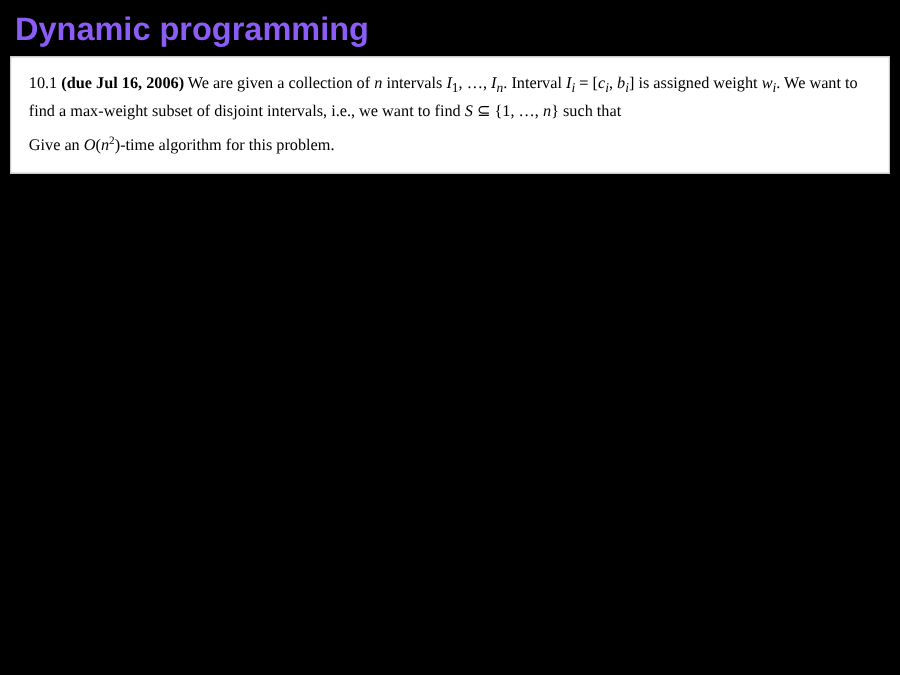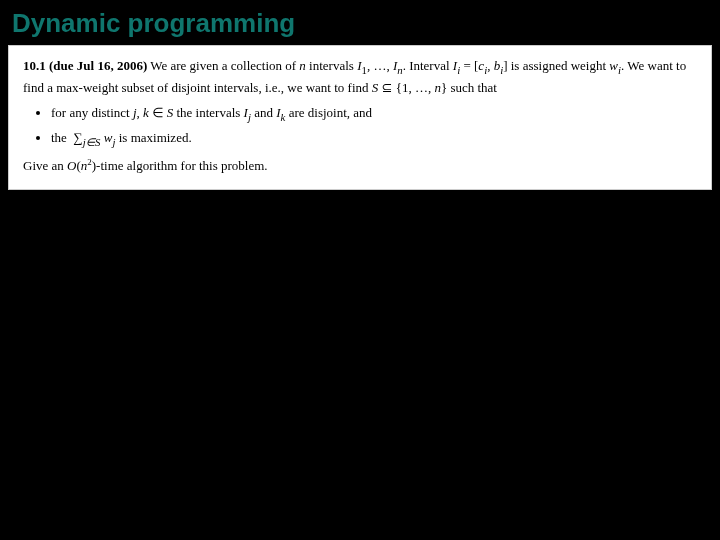--- a/index.html
+++ b/index.html
@@ -11,41 +11,41 @@
       font-family: 'Times New Roman', Times, serif;
       overflow: hidden;
     }
 
     #title-bar {
       background: #000;
       padding: 8px 12px 6px 12px;
     }
 
     #title-bar h1 {
-      color: #0f766e;
+      color: #8b5cf6;
       font-size: 26px;
       font-weight: bold;
       font-family: Arial, sans-serif;
     }
 
     #content-box {
       background: #fff;
       margin: 0 8px;
       padding: 10px 14px 12px 14px;
       border: 1px solid #ccc;
     }
 
     .problem-text {
       font-size: 13px;
       line-height: 1.55;
       color: #000;
     }
 
     .problem-number {
-      font-weight: bold;
+      font-weight: normal;
     }
 
     .bullet-list {
       list-style: disc;
       margin-left: 28px;
       margin-top: 4px;
       margin-bottom: 4px;
     }
 
     .bullet-list li {
@@ -74,26 +74,18 @@
   <div class="problem-text">
     <span class="problem-number">10.1</span>
     <span> <b>(due Jul 16, 2006)</b> </span>
     <span>
       We are given a collection of <i>n</i> intervals <i>I</i><sub>1</sub>, …, <i>I<sub>n</sub></i>.
       Interval <i>I<sub>i</sub></i> = [<i>c<sub>i</sub></i>, <i>b<sub>i</sub></i>]
       is assigned weight <i>w<sub>i</sub></i>. We want to find a max-weight subset of disjoint intervals,
       i.e., we want to find <i>S</i> ⊆ {1, …, <i>n</i>} such that
     </span>
 
-    <ul class="bullet-list">
-      <li>
-        for any distinct <i>j</i>, <i>k</i> ∈ <i>S</i> the intervals <i>I<sub>j</sub></i> and <i>I<sub>k</sub></i> are disjoint, and
-      </li>
-      <li>
-        the &nbsp;<i>∑<sub>j∈S</sub> w<sub>j</sub></i> is maximized.
-      </li>
-    </ul>
 
     <div class="algo-line">
       Give an <i>O</i>(<i>n</i><sup>2</sup>)-time algorithm for this problem.
     </div>
   </div>
 </div>
 
 </body></html>

